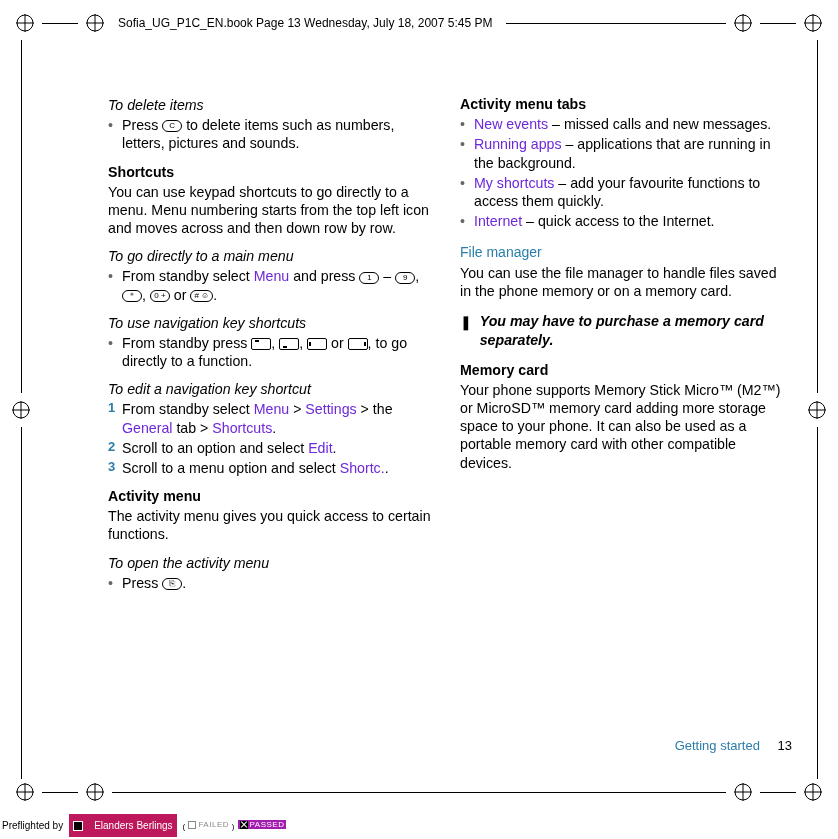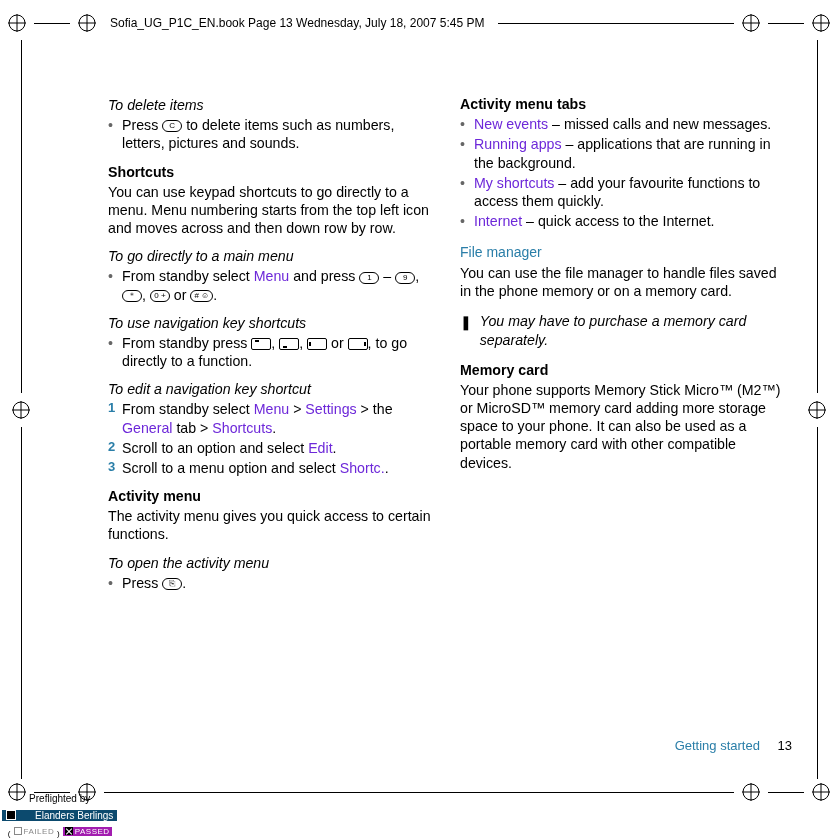--- a/index.html
+++ b/index.html
@@ -9,21 +9,21 @@
       background: #fff;
       font-family: Arial, Helvetica, sans-serif;
       color: #000;
       position: relative;
     }
     .crop-row {
       display: flex;
       align-items: center;
       height: 34px;
       gap: 8px;
-      padding: 0 8px;
+      padding: 0 16px;
     }
     .crop-row.top { position: absolute; top: 6px; left: 0; right: 0; }
     .crop-row.bottom { position: absolute; bottom: 30px; left: 0; right: 0; }
     .crop-line { flex: 0 0 auto; height: 1px; background: #000; }
     .header-line-text {
       font-size: 12px;
       white-space: nowrap;
       margin: 0 6px;
     }
     .regmark-circle { width: 18px; height: 18px; }
@@ -66,39 +66,38 @@
       background: #fff;
     }
     .key.squarefilled { border-radius: 2px; width: 12px; height: 12px; padding: 0; position: relative;}
     .key.squarefilled::after { content:""; position:absolute; background:#000; }
     .key.up::after    { width:4px; height:2px; left:3px; top:1px; }
     .key.down::after  { width:4px; height:2px; left:3px; bottom:1px; }
     .key.left::after  { width:2px; height:4px; left:1px; top:3px; }
     .key.right::after { width:2px; height:4px; right:1px; top:3px; }
     .note-row { display: flex; gap: 8px; margin: 12px 0; }
     .note-icon { font-size: 14px; padding-top:2px;}
-    .note-text { font-style: italic; flex:1; }
+    .note-text { font-style: italic; flex:1;font-weight:bold; }
     .footer-area {
       position: absolute;
       bottom: 86px;
       right: 46px;
       font-size: 13px;
     }
     .footer-gs { color: #2a7ea8; margin-right: 14px; margin-top: 12px; }
     .footer-pn { color: #000; }
     .preflight {
       position: absolute;
       bottom: 2px; left: 2px;
       display: flex; align-items: center; gap: 6px;
       font-size: 10px;
-      flex-direction: column;
     }
     .preflight-logo {
-      background: #0c4a6e; color: #fff; padding: 0 4px; font-size: 10px;
-      display: inline-flex; align-items: center; gap: 19px;
+      background: #be185d; color: #fff; padding: 6px 4px; font-size: 10px;
+      display: inline-flex; align-items: center; gap: 11px;
     }
     .preflight-status { font-size: 8px; letter-spacing: 0.5px; }
     .pf-failed { color:#888; display:inline-flex; align-items:center; gap:2px;}
     .pf-passed { background:#a21caf; color:#fff; padding:0 2px; display:inline-flex; align-items:center; gap:2px;}
     .regsquare { display:inline-block; width:8px; height:8px; border:1px solid #888; }
     .regx { display:inline-block; width:8px; height:8px; background:#000; position:relative;}
     .regx::before, .regx::after { content:""; position:absolute; background:#fff; width:8px; height:1px; top:3.5px; left:0;}
     .regx::before { transform: rotate(45deg);}
     .regx::after  { transform: rotate(-45deg);}
     .side-crop-col {

